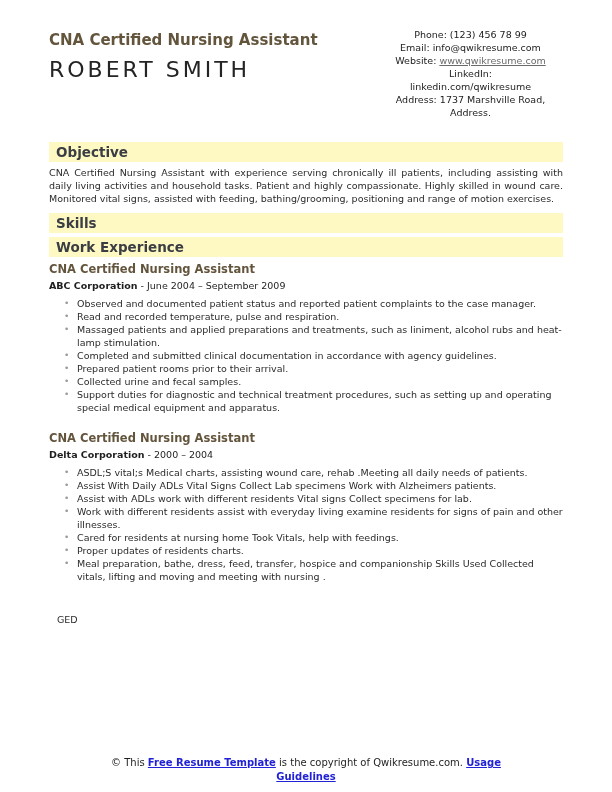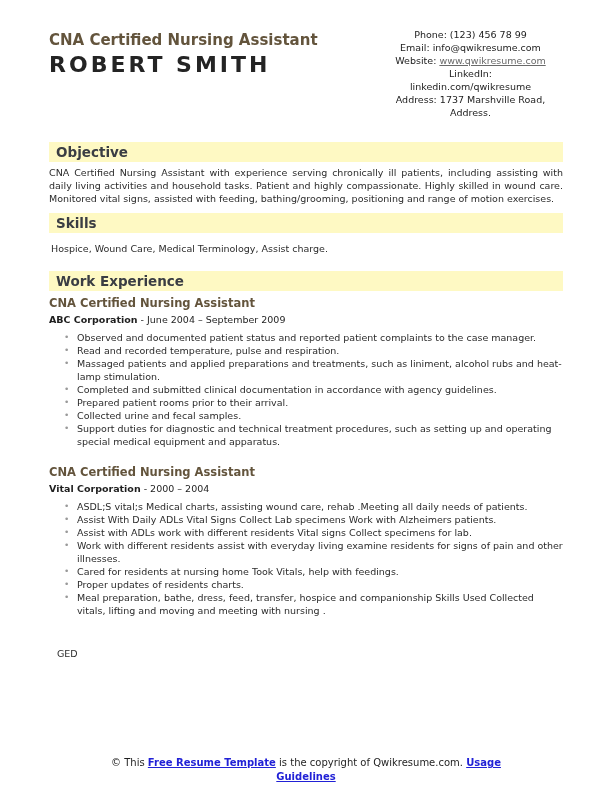--- a/index.html
+++ b/index.html
@@ -8,21 +8,21 @@
     width:612px; height:792px; background:#ffffff;
     font-family:"DejaVu Sans", sans-serif;
     color:#2b2b2b; position:relative; overflow:hidden;
   }
   .page { padding:26px 49px 0 49px; height:100%; position:relative; }
 
   
   .header { display:flex; justify-content:space-between; align-items:flex-start; margin-bottom:23px; }
   .header-left { flex:1; }
   .role-title { font-size:15px; font-weight:bold; color:#63543c; line-height:20px; margin-top:4px; }
-  .person-name { font-size:22px; font-weight:bold; letter-spacing:3px; color:#242424; line-height:30px; }
+  .person-name { font-size:22px; font-weight:normal; letter-spacing:3px; color:#242424; line-height:30px; margin-top:5px; }
   .contact { width:185px; text-align:center; font-size:9.5px; line-height:13px; color:#222; margin-top:2px; }
   .contact a { color:#6a6a6a; text-decoration:underline; cursor:pointer; }
 
   
   .section-bar {
     background:#fef9c3; height:20px; line-height:20px; padding-left:7px;
     font-size:13.5px; font-weight:bold; color:#3a3d43; margin-bottom:4px;
   }
 
   .objective-text { font-size:9.5px; line-height:13px; text-align:justify; margin:2px 0 8px 0; }
@@ -67,21 +67,20 @@
     </div>
   </div>
 
   <div>
     <div class="section-bar">Objective</div>
     <p class="objective-text">CNA Certified Nursing Assistant with experience serving chronically ill patients, including assisting with daily living activities and household tasks. Patient and highly compassionate. Highly skilled in wound care. Monitored vital signs, assisted with feeding, bathing/grooming, positioning and range of motion exercises.</p>
   </div>
 
   <div>
     <div class="section-bar">Skills</div>
-    <p class="skills-text">Hospice, Wound Care, Medical Terminology, Assist charge.</p>
   </div>
 
   <div>
     <div class="section-bar">Work Experience</div>
 
     <div class="job">
       <div class="job-title">CNA Certified Nursing Assistant</div>
       <div class="job-meta"><span class="job-company">ABC Corporation</span><span> - June 2004 – September 2009</span></div>
       <ul>
         <li>Observed and documented patient status and reported patient complaints to the case manager.</li>
@@ -89,21 +88,21 @@
         <li>Massaged patients and applied preparations and treatments, such as liniment, alcohol rubs and heat-lamp stimulation.</li>
         <li>Completed and submitted clinical documentation in accordance with agency guidelines.</li>
         <li>Prepared patient rooms prior to their arrival.</li>
         <li>Collected urine and fecal samples.</li>
         <li>Support duties for diagnostic and technical treatment procedures, such as setting up and operating special medical equipment and apparatus.</li>
       </ul>
     </div>
 
     <div class="job">
       <div class="job-title">CNA Certified Nursing Assistant</div>
-      <div class="job-meta"><span class="job-company">Vital Corporation</span><span> - 2000 – 2004</span></div>
+      <div class="job-meta"><span class="job-company">Delta Corporation</span><span> - 2000 – 2004</span></div>
       <ul>
         <li>ASDL;S vital;s Medical charts, assisting wound care, rehab .Meeting all daily needs of patients.</li>
         <li>Assist With Daily ADLs Vital Signs Collect Lab specimens Work with Alzheimers patients.</li>
         <li>Assist with ADLs work with different residents Vital signs Collect specimens for lab.</li>
         <li>Work with different residents assist with everyday living examine residents for signs of pain and other illnesses.</li>
         <li>Cared for residents at nursing home Took Vitals, help with feedings.</li>
         <li>Proper updates of residents charts.</li>
         <li>Meal preparation, bathe, dress, feed, transfer, hospice and companionship Skills Used Collected vitals, lifting and moving and meeting with nursing .</li>
       </ul>
     </div>

